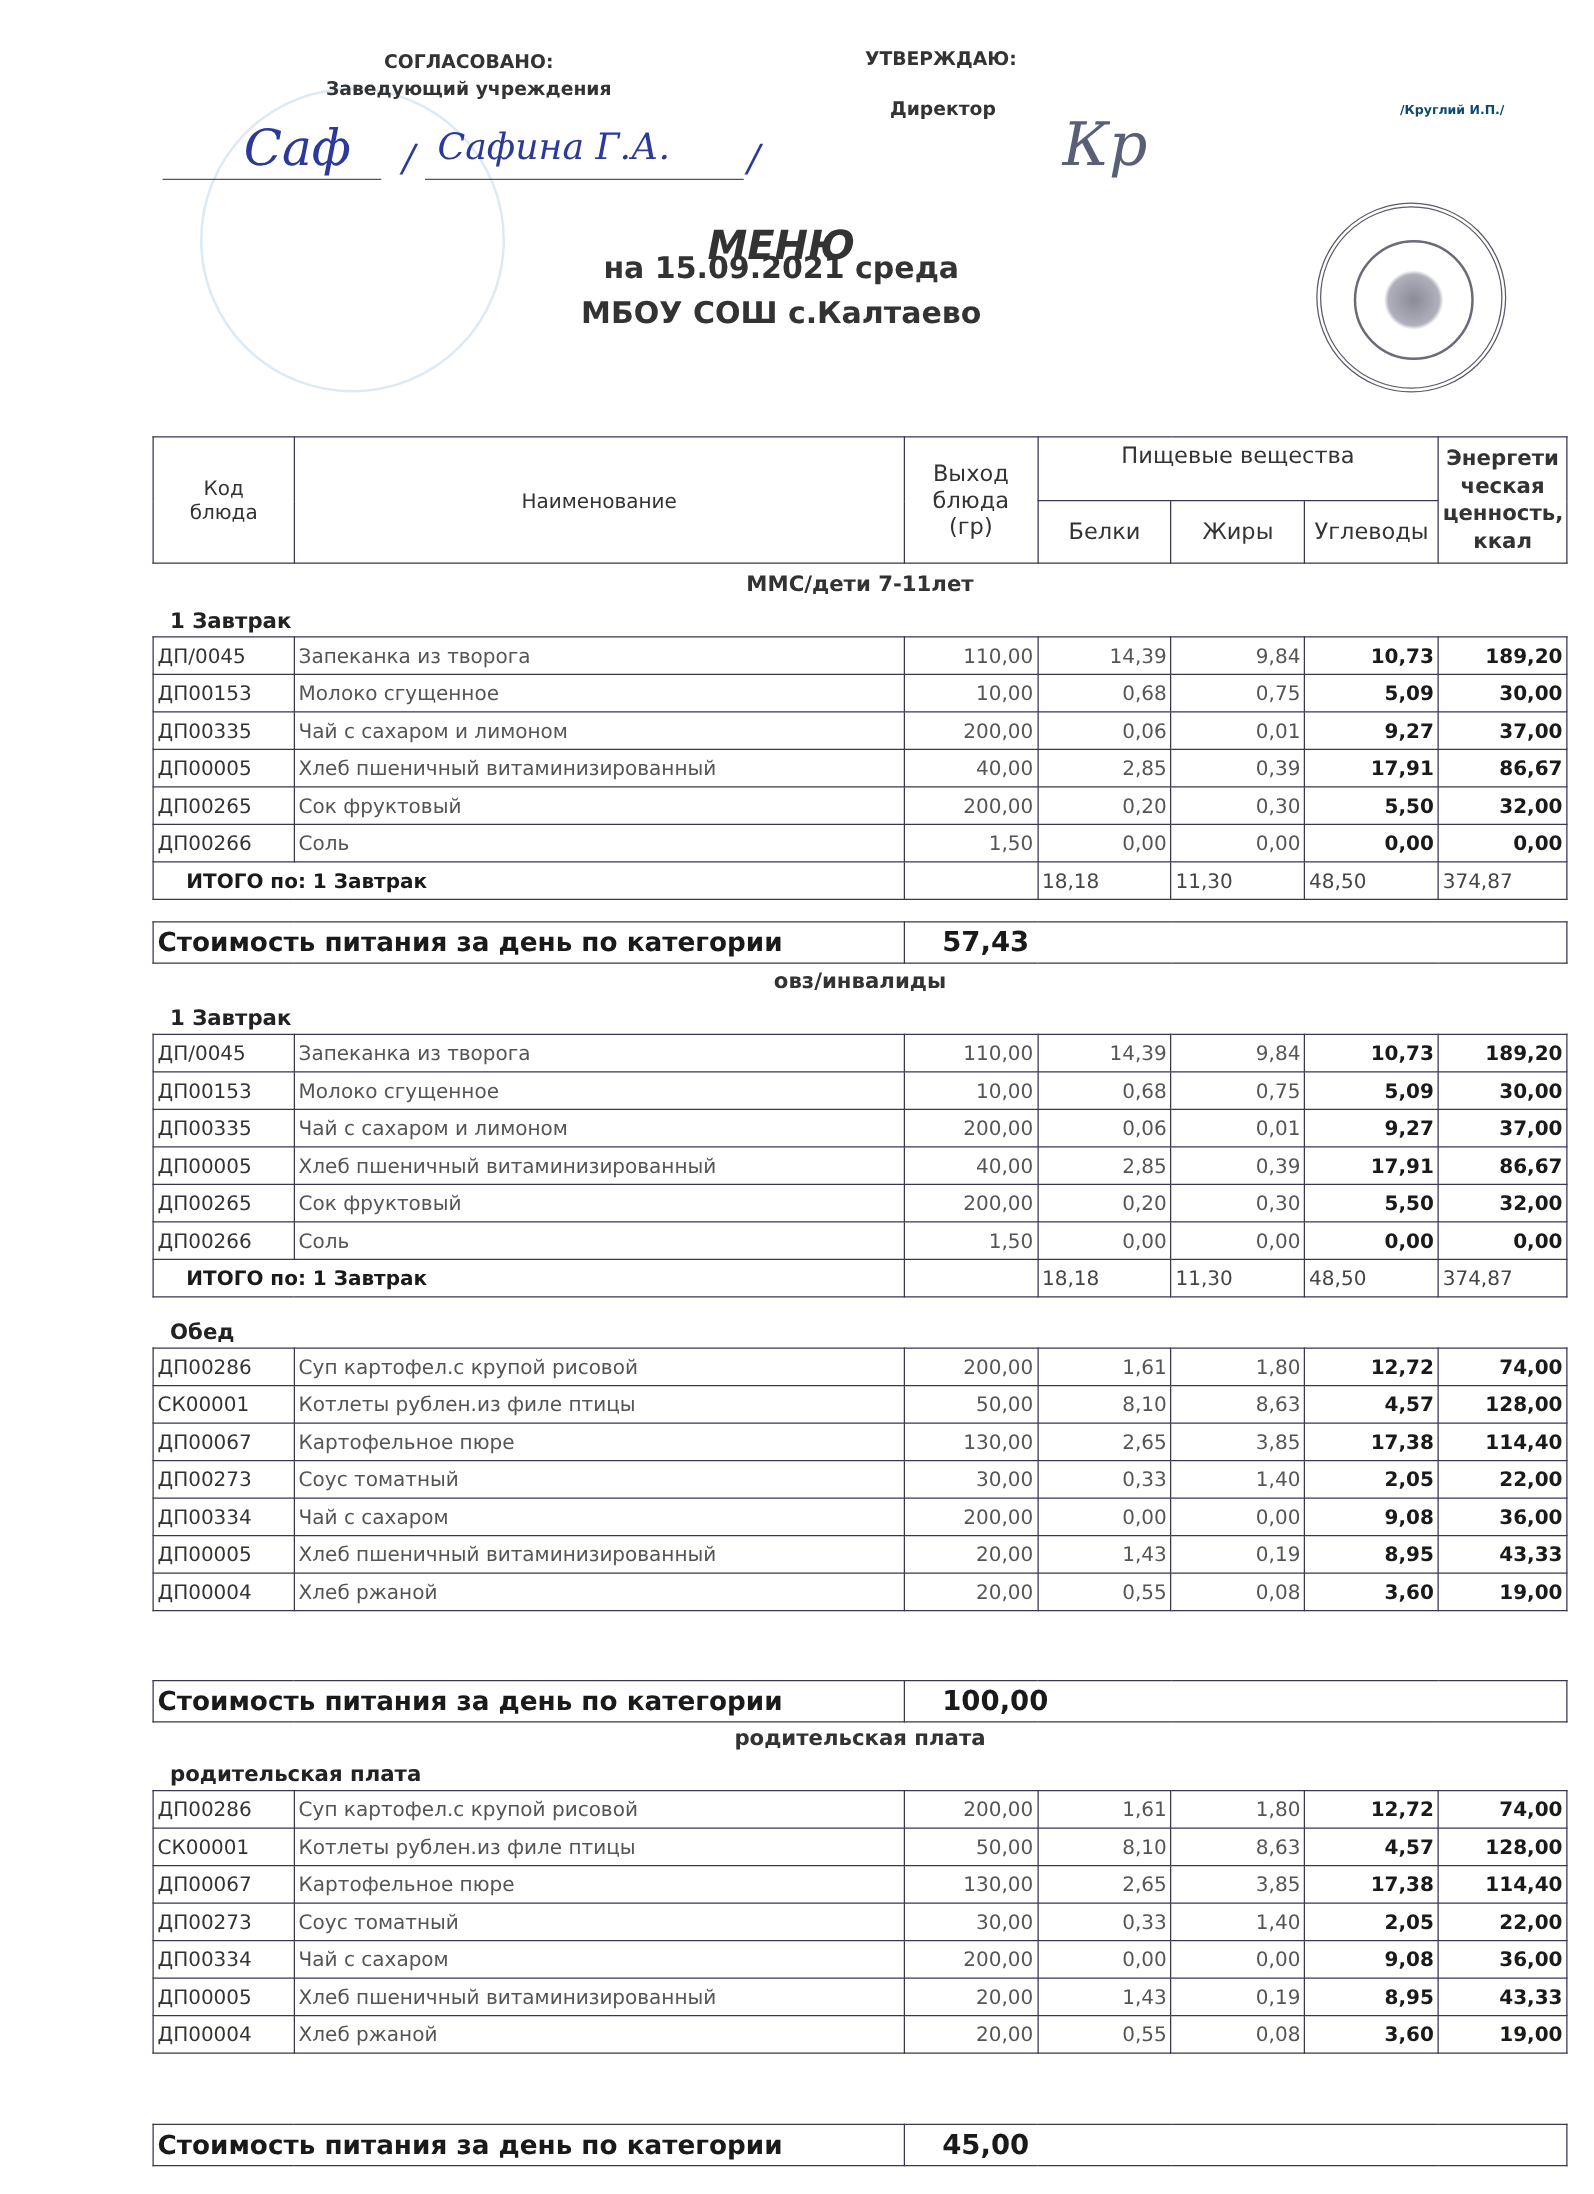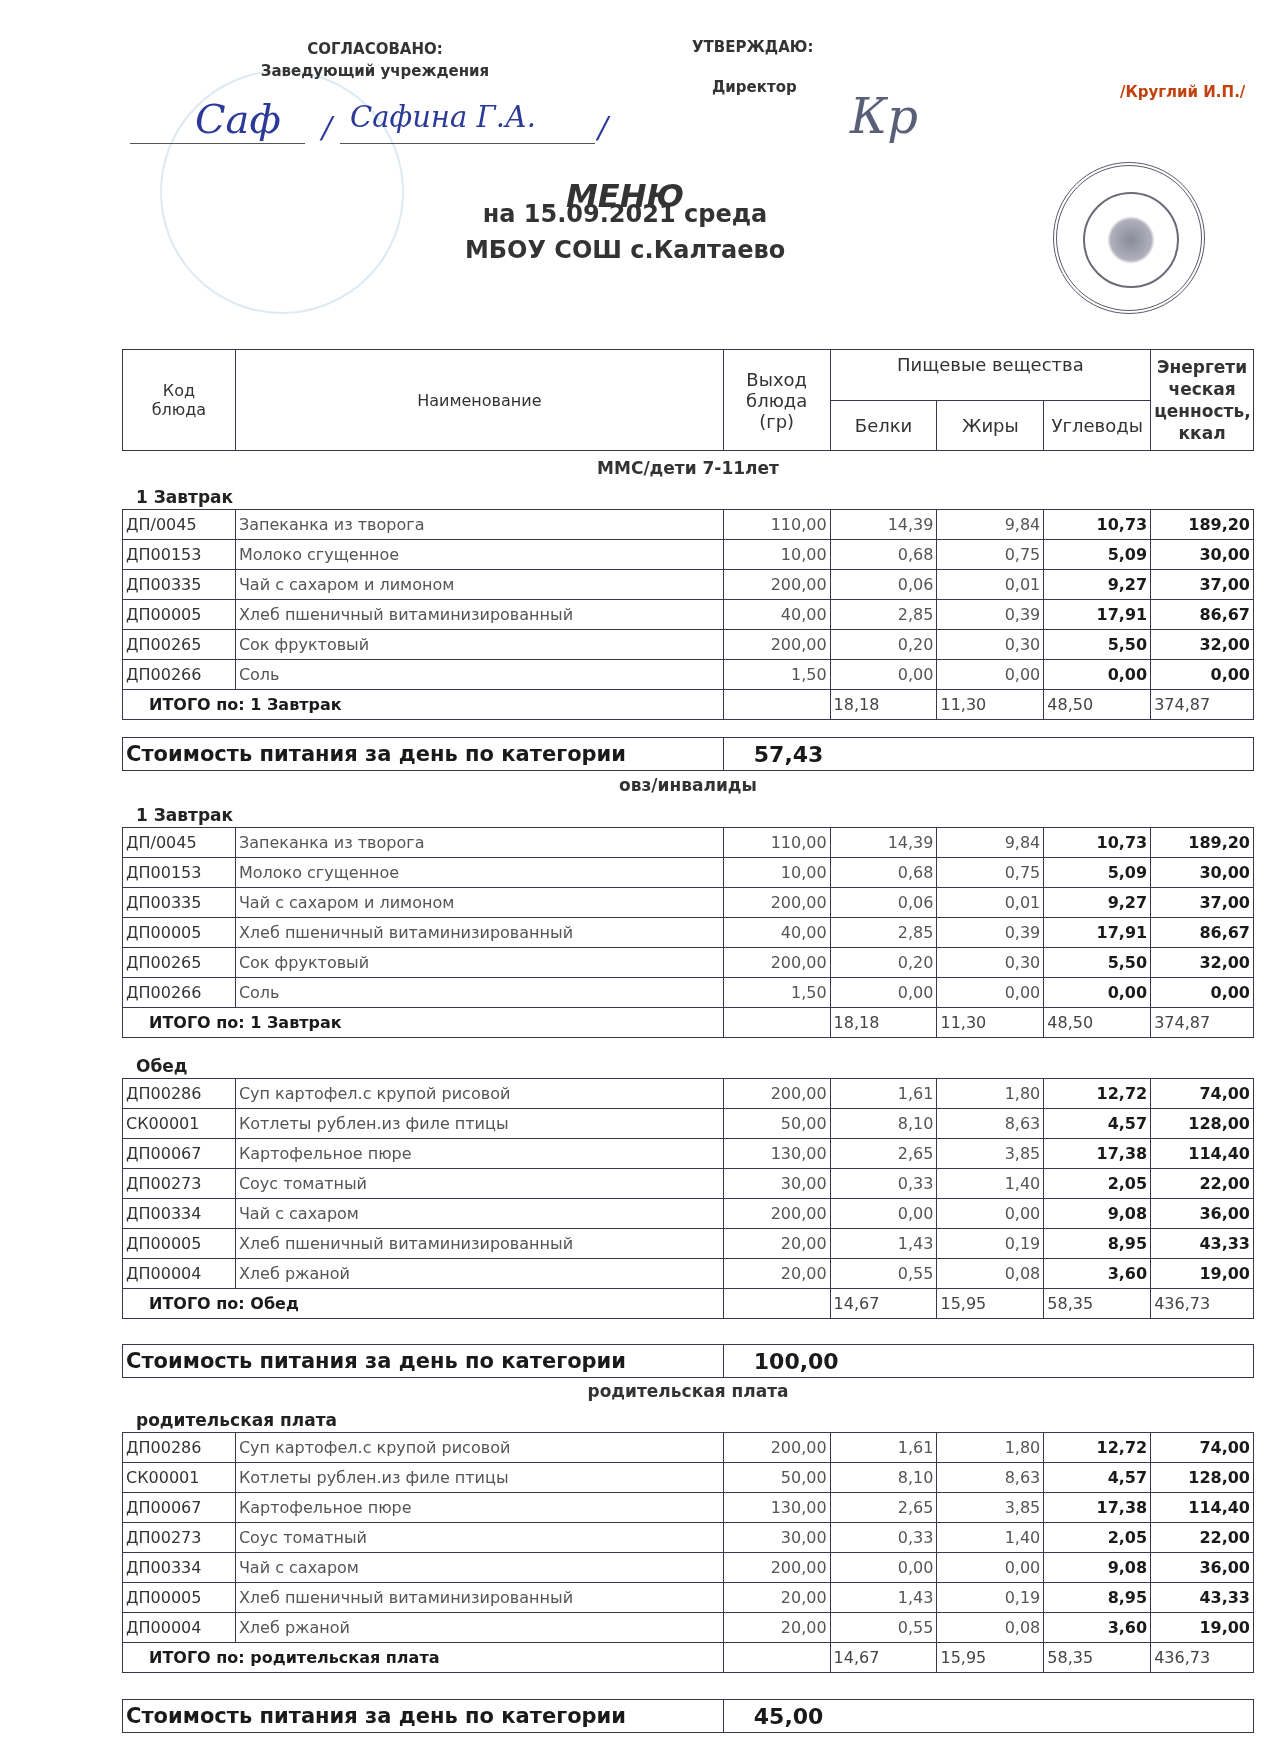--- a/index.html
+++ b/index.html
@@ -2,21 +2,21 @@
 <html><head>
 <meta charset="utf-8">
 <style>
   html, body { margin: 0; padding: 0; background: #ffffff; }
   body { width: 1275px; height: 1755px; position: relative; overflow: hidden;
          font-family: "DejaVu Sans", sans-serif; color: #1a1a1a; }
   .abs { position: absolute; }
   .hdr-l { left: 200px; top: 38px; width: 350px; text-align: center; font-weight: bold; font-size: 15px; color: #333; line-height: 22px; }
   .hdr-r-title { left: 692px; top: 38px; font-weight: bold; font-size: 15px; color: #333; }
   .hdr-r-dir { left: 712px; top: 78px; font-weight: bold; font-size: 15px; color: #333; }
-  .hdr-r-name { left: 1120px; top: 83px; font-weight: bold; font-size: 15px; color: #c2410c; }
+  .hdr-r-name { left: 1120px; top: 83px; font-weight: bold; font-size: 10px; color: #0c4a6e; }
   .sigline { left: 130px; top: 143px; width: 175px; border-bottom: 1px solid #555; height: 0; }
   .sigline2 { left: 340px; top: 143px; width: 255px; border-bottom: 1px solid #555; height: 0; }
   .slash { font-family: "DejaVu Serif", serif; font-style: italic; font-size: 30px; color: #2b3a99; }
   .script { font-family: "DejaVu Serif", serif; font-style: italic; color: #2b3a99; }
   .title { left: 400px; width: 450px; text-align: center; font-weight: bold; color: #333; }
   .stamp-faint { left: 160px; top: 70px; width: 240px; height: 240px; border-radius: 50%;
                  border: 2px solid rgba(120,170,210,0.25); }
   .seal { left: 1053px; top: 162px; width: 152px; height: 152px; border-radius: 50%;
           border: 4px double #5a5a6a; box-sizing: border-box; }
   .seal-inner { position: absolute; left: 26px; top: 26px; width: 92px; height: 92px; border-radius: 50%;
@@ -358,28 +358,20 @@
         </tr>
         <tr class="row">
           <td class="code">ДП00004</td>
           <td>Хлеб ржаной</td>
           <td class="num">20,00</td>
           <td class="num">0,55</td>
           <td class="num">0,08</td>
           <td class="num dark">3,60</td>
           <td class="num dark">19,00</td>
         </tr>
-        <tr class="total">
-        <td colspan="2" class="lbl">ИТОГО по: Обед</td>
-        <td></td>
-        <td class="num">14,67</td>
-        <td class="num">15,95</td>
-        <td class="num">58,35</td>
-        <td class="num">436,73</td>
-      </tr>
       </tbody>
     </table>
     <table style="top: 1344px;">
       <colgroup>
         <col class="col-code">
         <col class="col-name">
         <col class="col-out">
         <col class="col-b">
         <col class="col-j">
         <col class="col-u">
@@ -461,28 +453,20 @@
         </tr>
         <tr class="row">
           <td class="code">ДП00004</td>
           <td>Хлеб ржаной</td>
           <td class="num">20,00</td>
           <td class="num">0,55</td>
           <td class="num">0,08</td>
           <td class="num dark">3,60</td>
           <td class="num dark">19,00</td>
         </tr>
-        <tr class="total">
-        <td colspan="2" class="lbl">ИТОГО по: родительская плата</td>
-        <td></td>
-        <td class="num">14,67</td>
-        <td class="num">15,95</td>
-        <td class="num">58,35</td>
-        <td class="num">436,73</td>
-      </tr>
       </tbody>
     </table>
     <table style="top: 1699px;">
       <colgroup>
         <col class="col-code">
         <col class="col-name">
         <col class="col-out">
         <col class="col-b">
         <col class="col-j">
         <col class="col-u">

